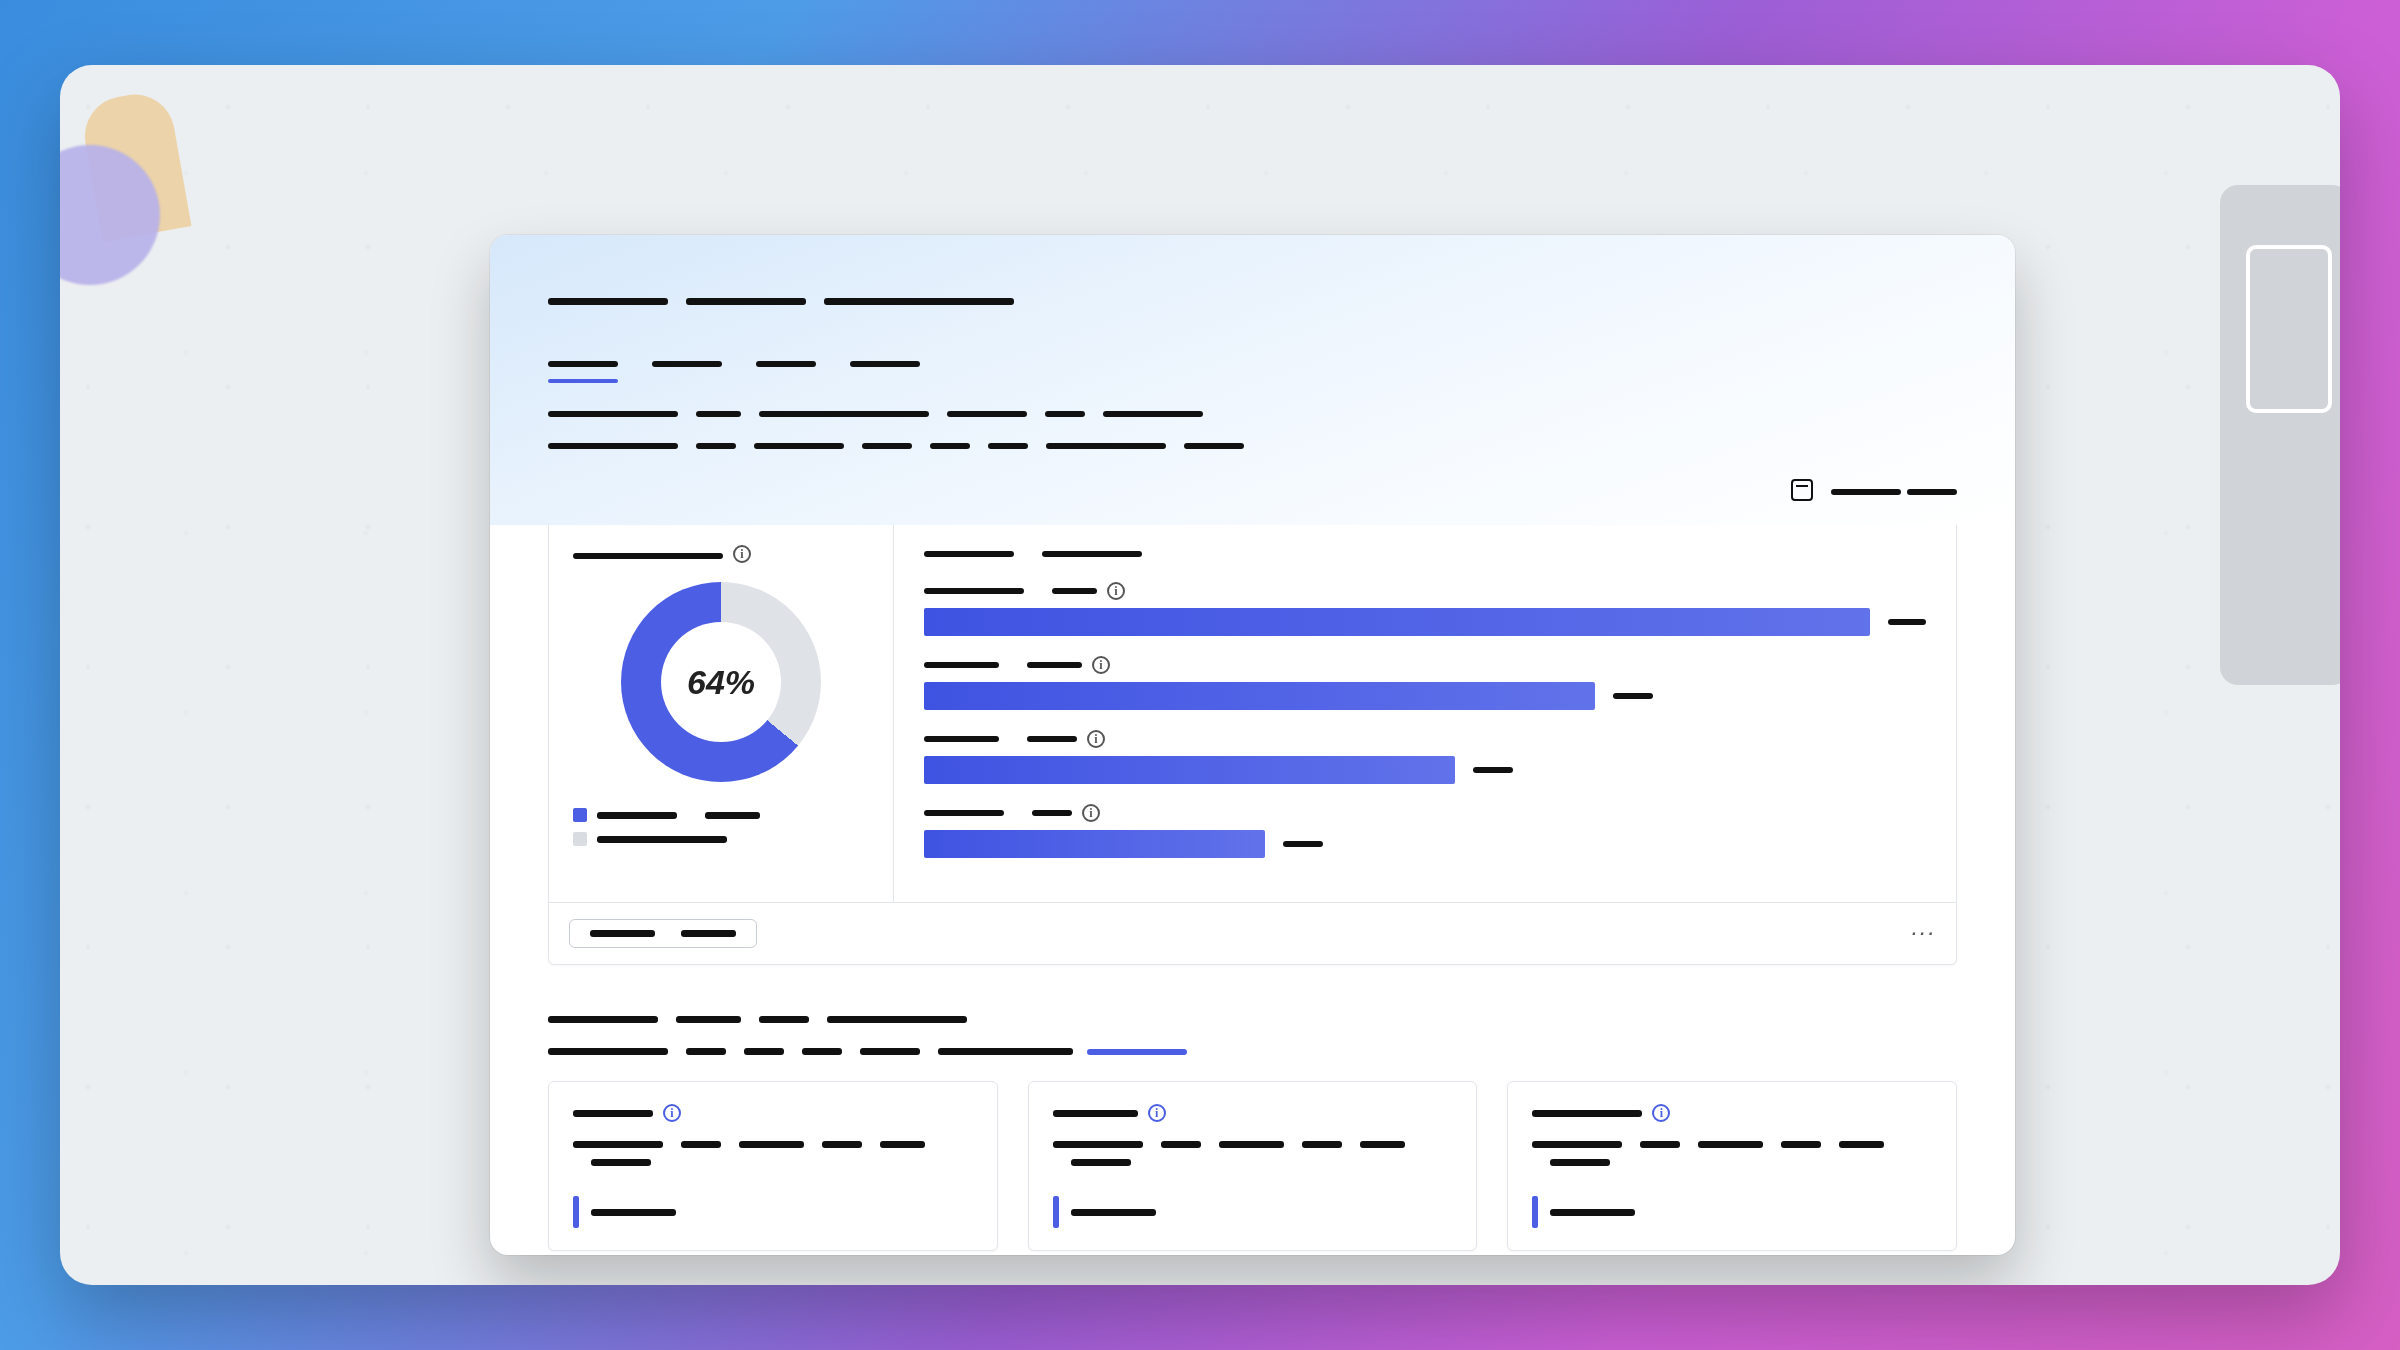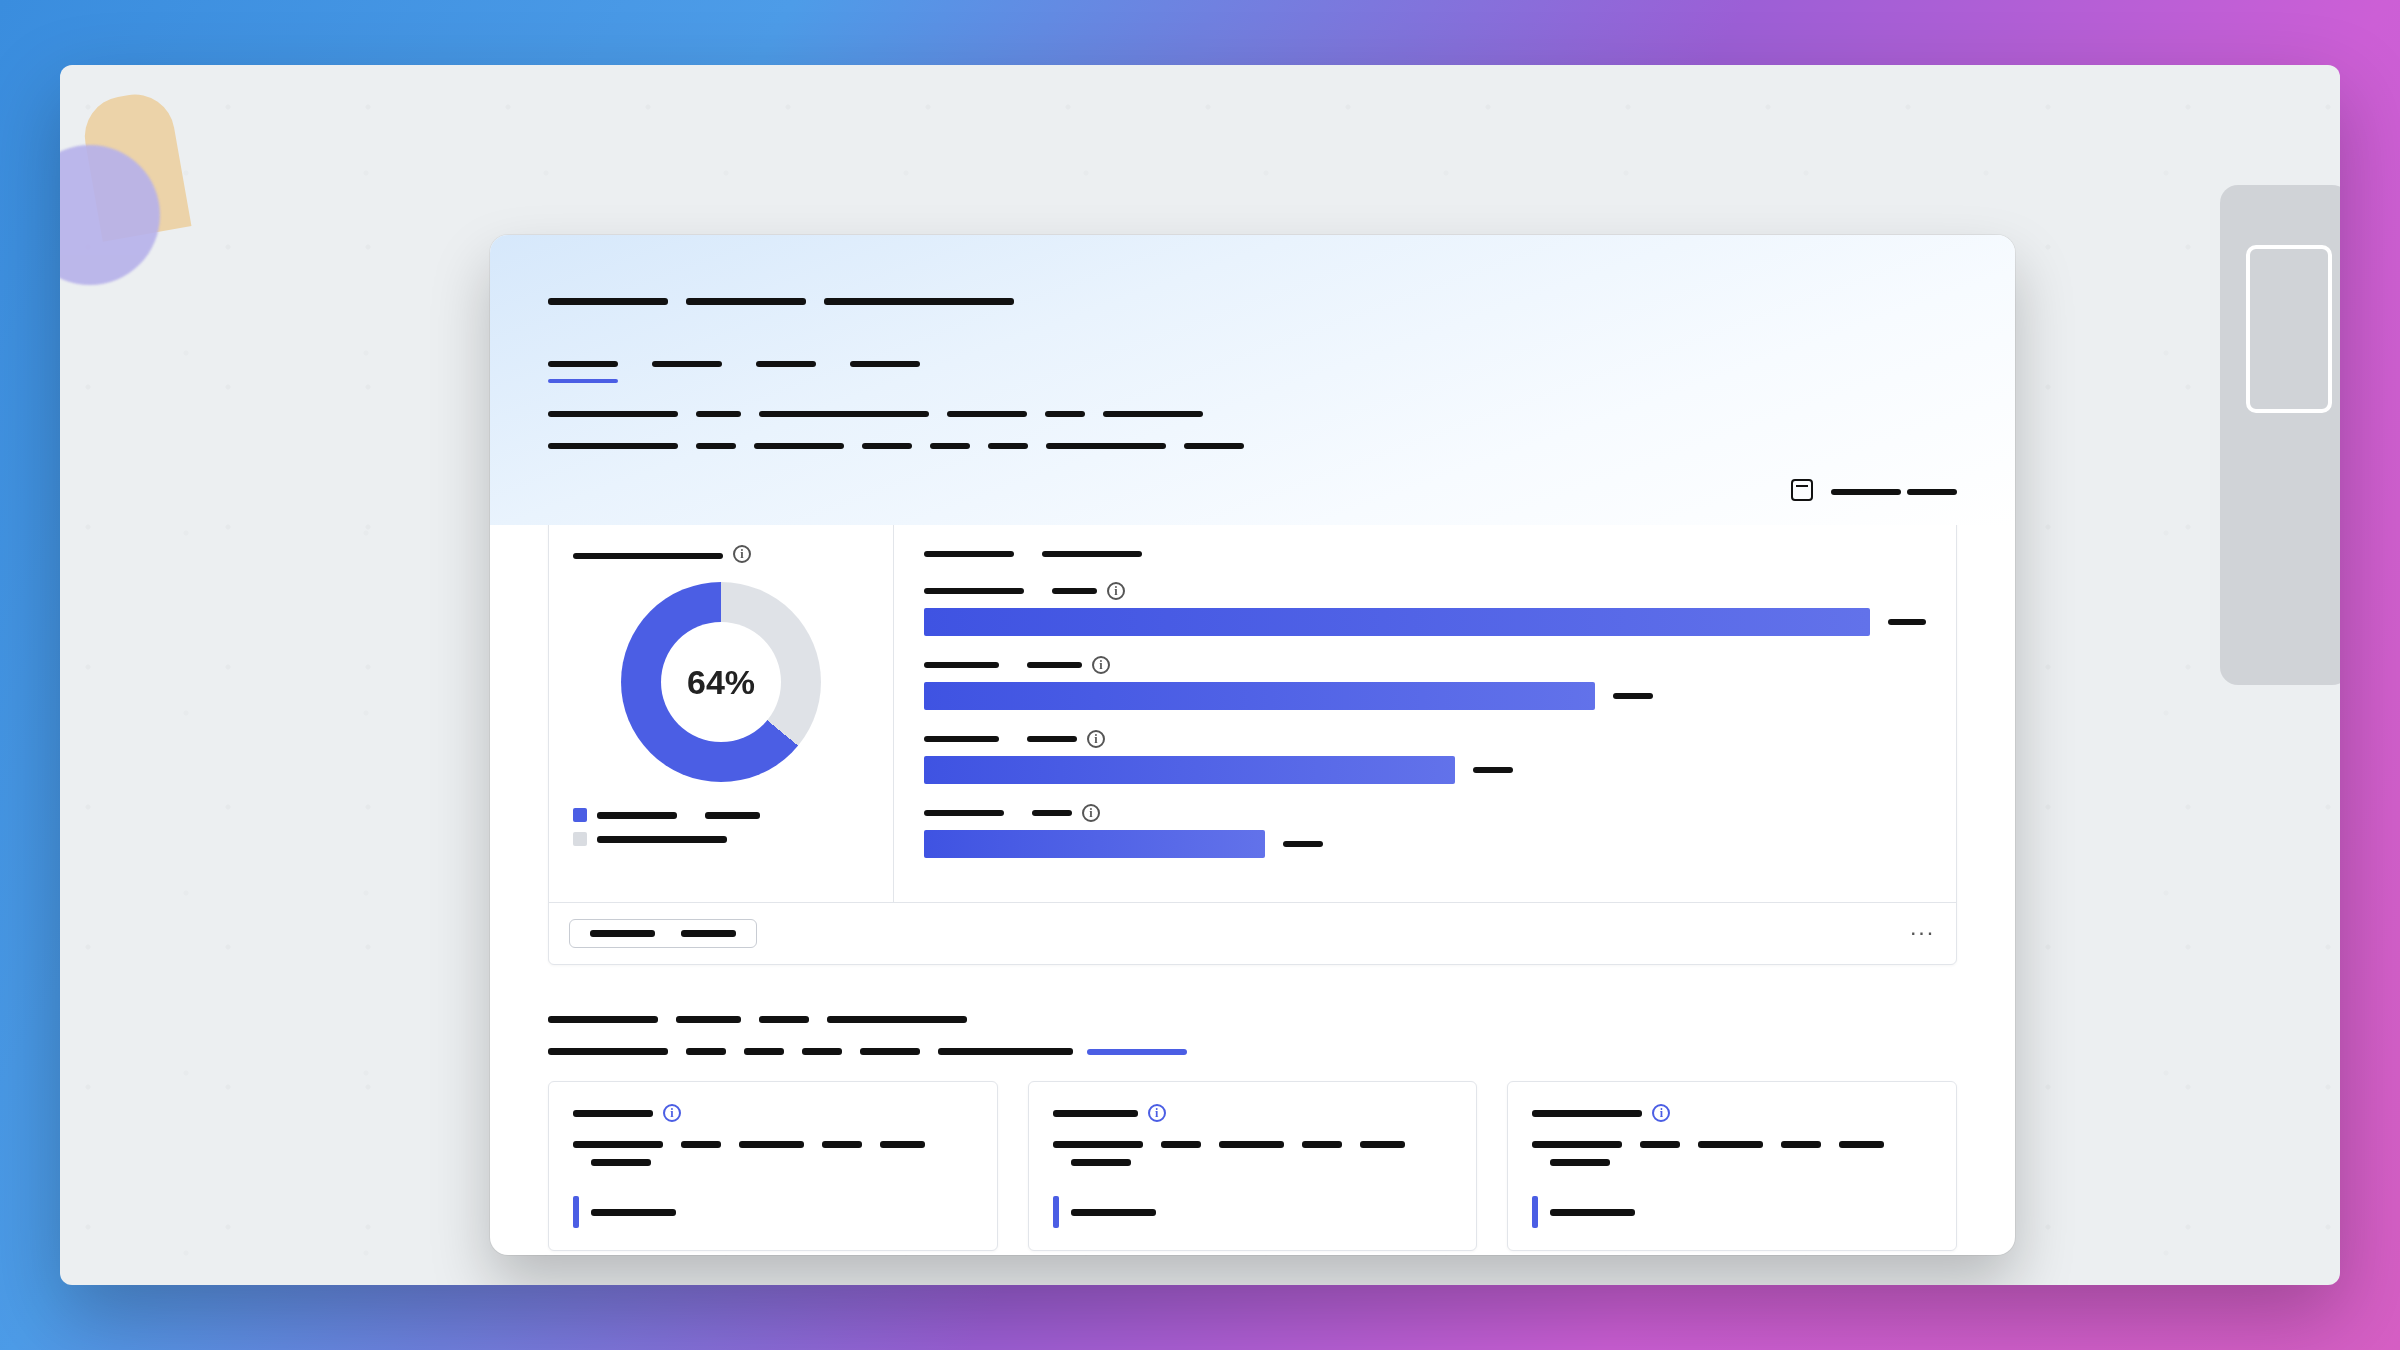--- a/index.html
+++ b/index.html
@@ -5,23 +5,24 @@
   * { box-sizing: border-box; margin: 0; padding: 0; }
   html, body { width: 2400px; height: 1350px; overflow: hidden; font-family: "Segoe UI", Arial, sans-serif; }
   body {
     background: linear-gradient(120deg, #3a8dde 0%, #4d9ce8 25%, #9c5fd6 55%, #cc5fd6 75%, #d65fc4 100%);
     display: flex; align-items: center; justify-content: center;
   }
   .outer-frame {
     position: relative;
     width: 2280px; height: 1220px;
     background: #eceff1;
-    border-radius: 12px;
+    border-radius: 32px;
     overflow: hidden;
     box-shadow: 0 30px 80px rgba(0,0,0,.25);
+    font-style: italic;
   }
   
   .outer-frame::before{
     content:"";
     position:absolute; inset:0;
     background:
       radial-gradient(circle at 20% 30%, rgba(0,0,0,.04) 0 2px, transparent 3px) 0 0/140px 140px,
       radial-gradient(circle at 70% 60%, rgba(0,0,0,.03) 0 2px, transparent 3px) 0 0/180px 180px;
     opacity:.6;
   }

